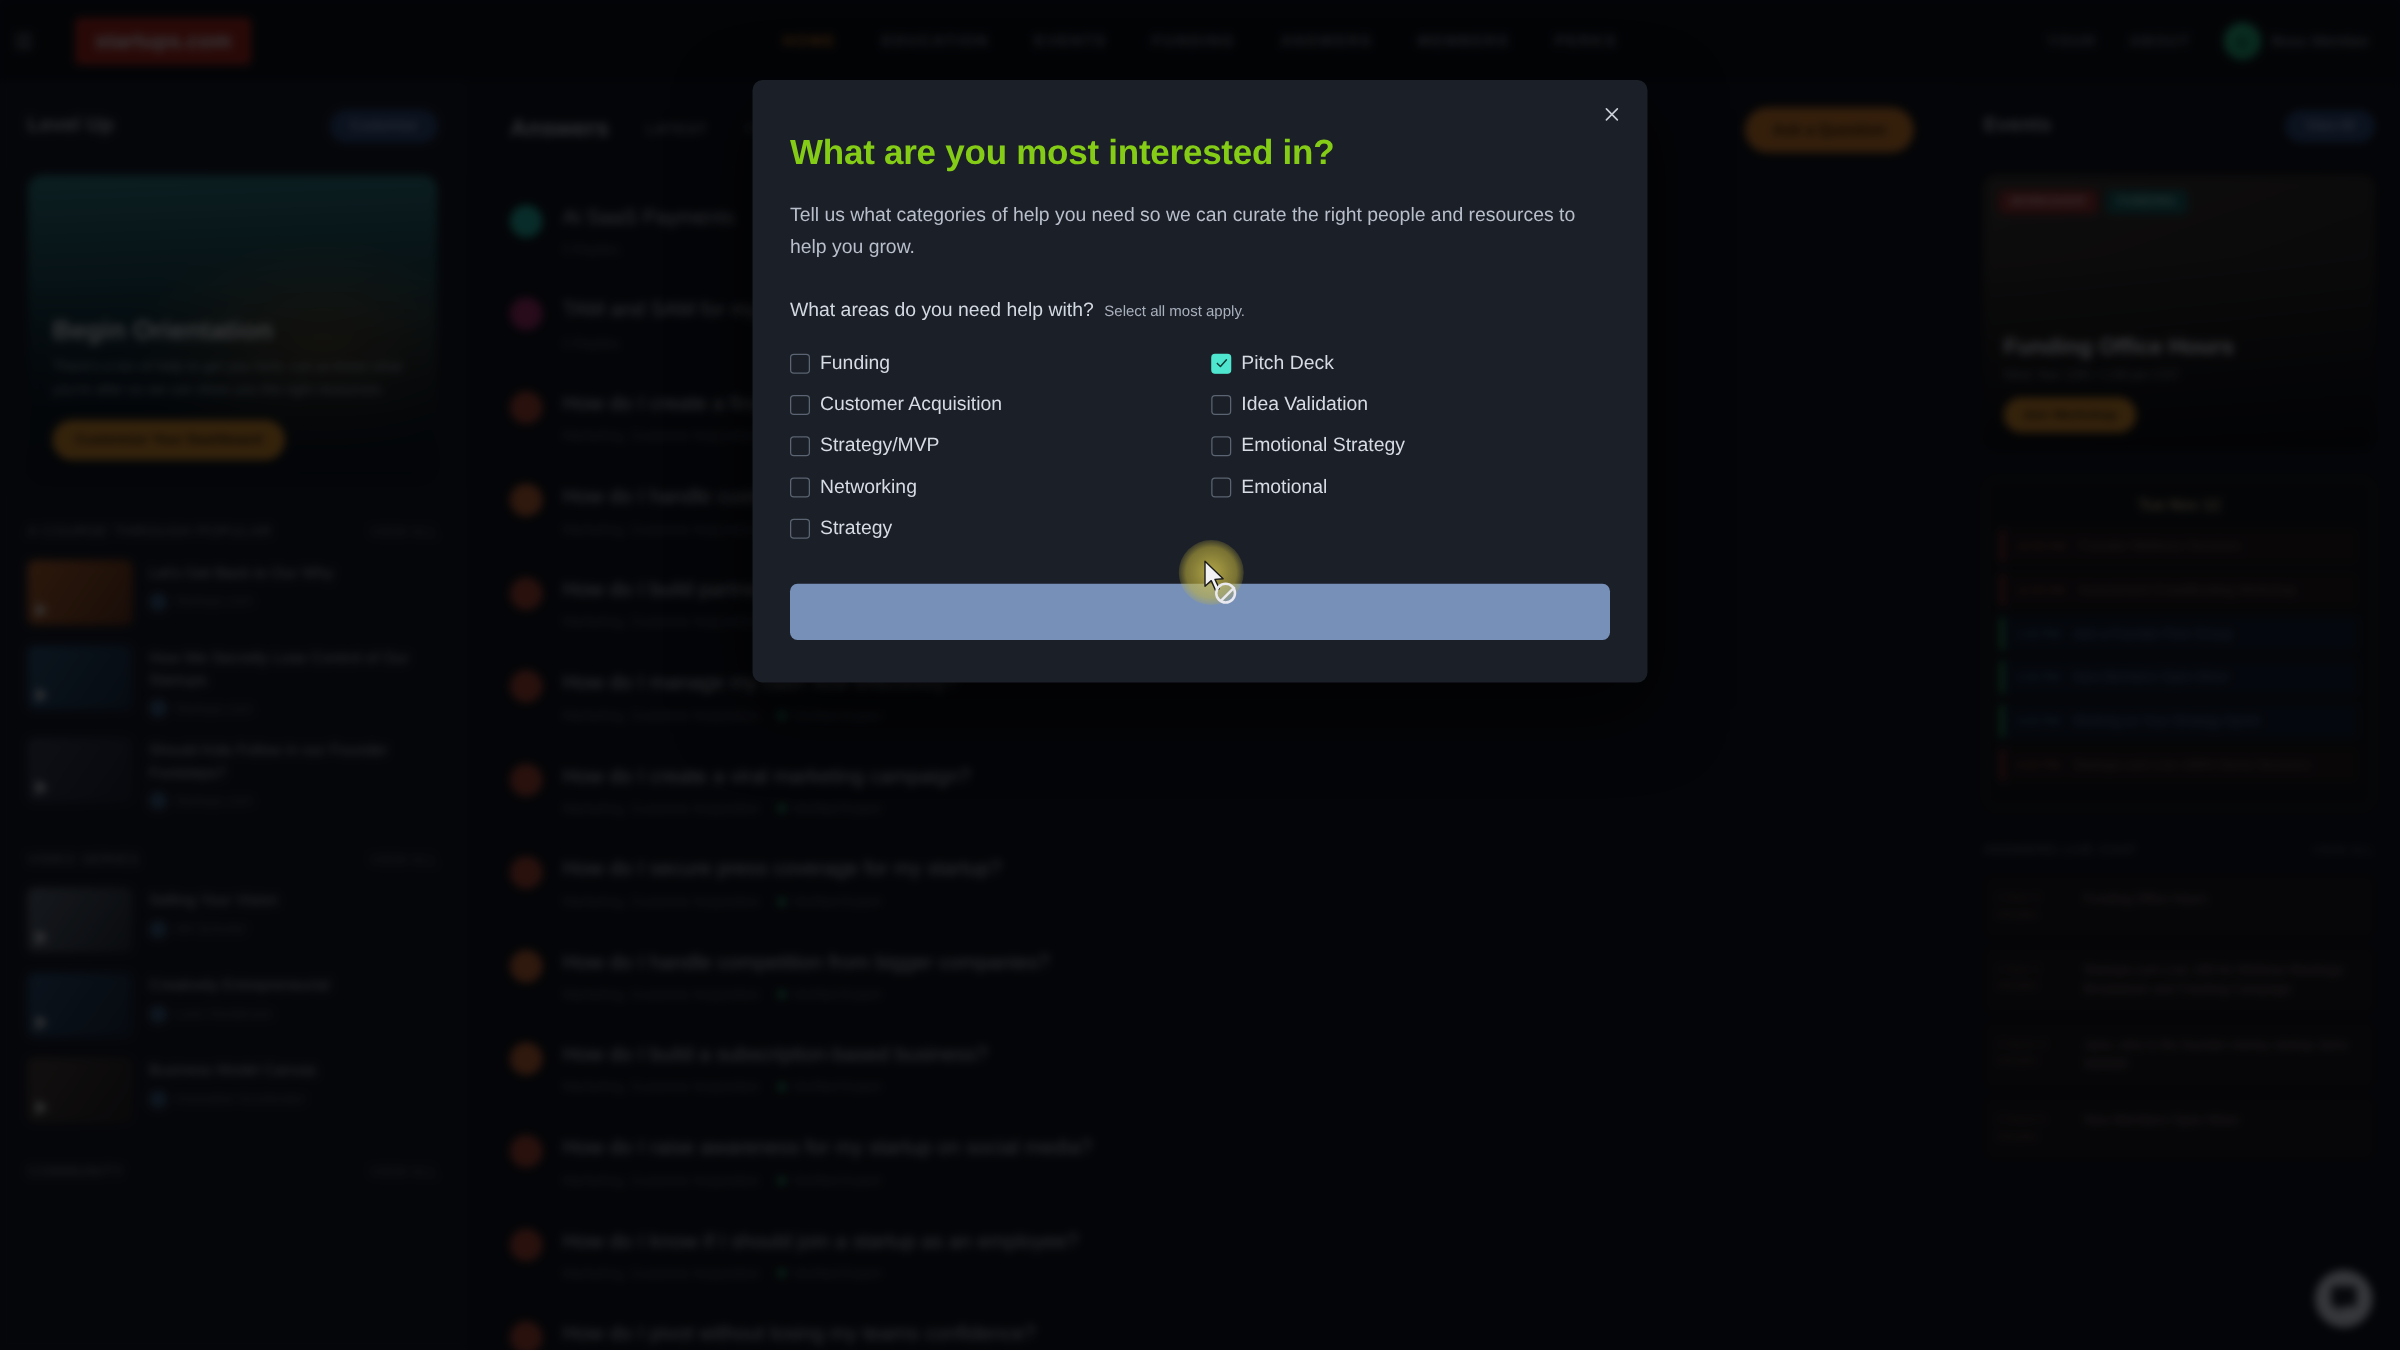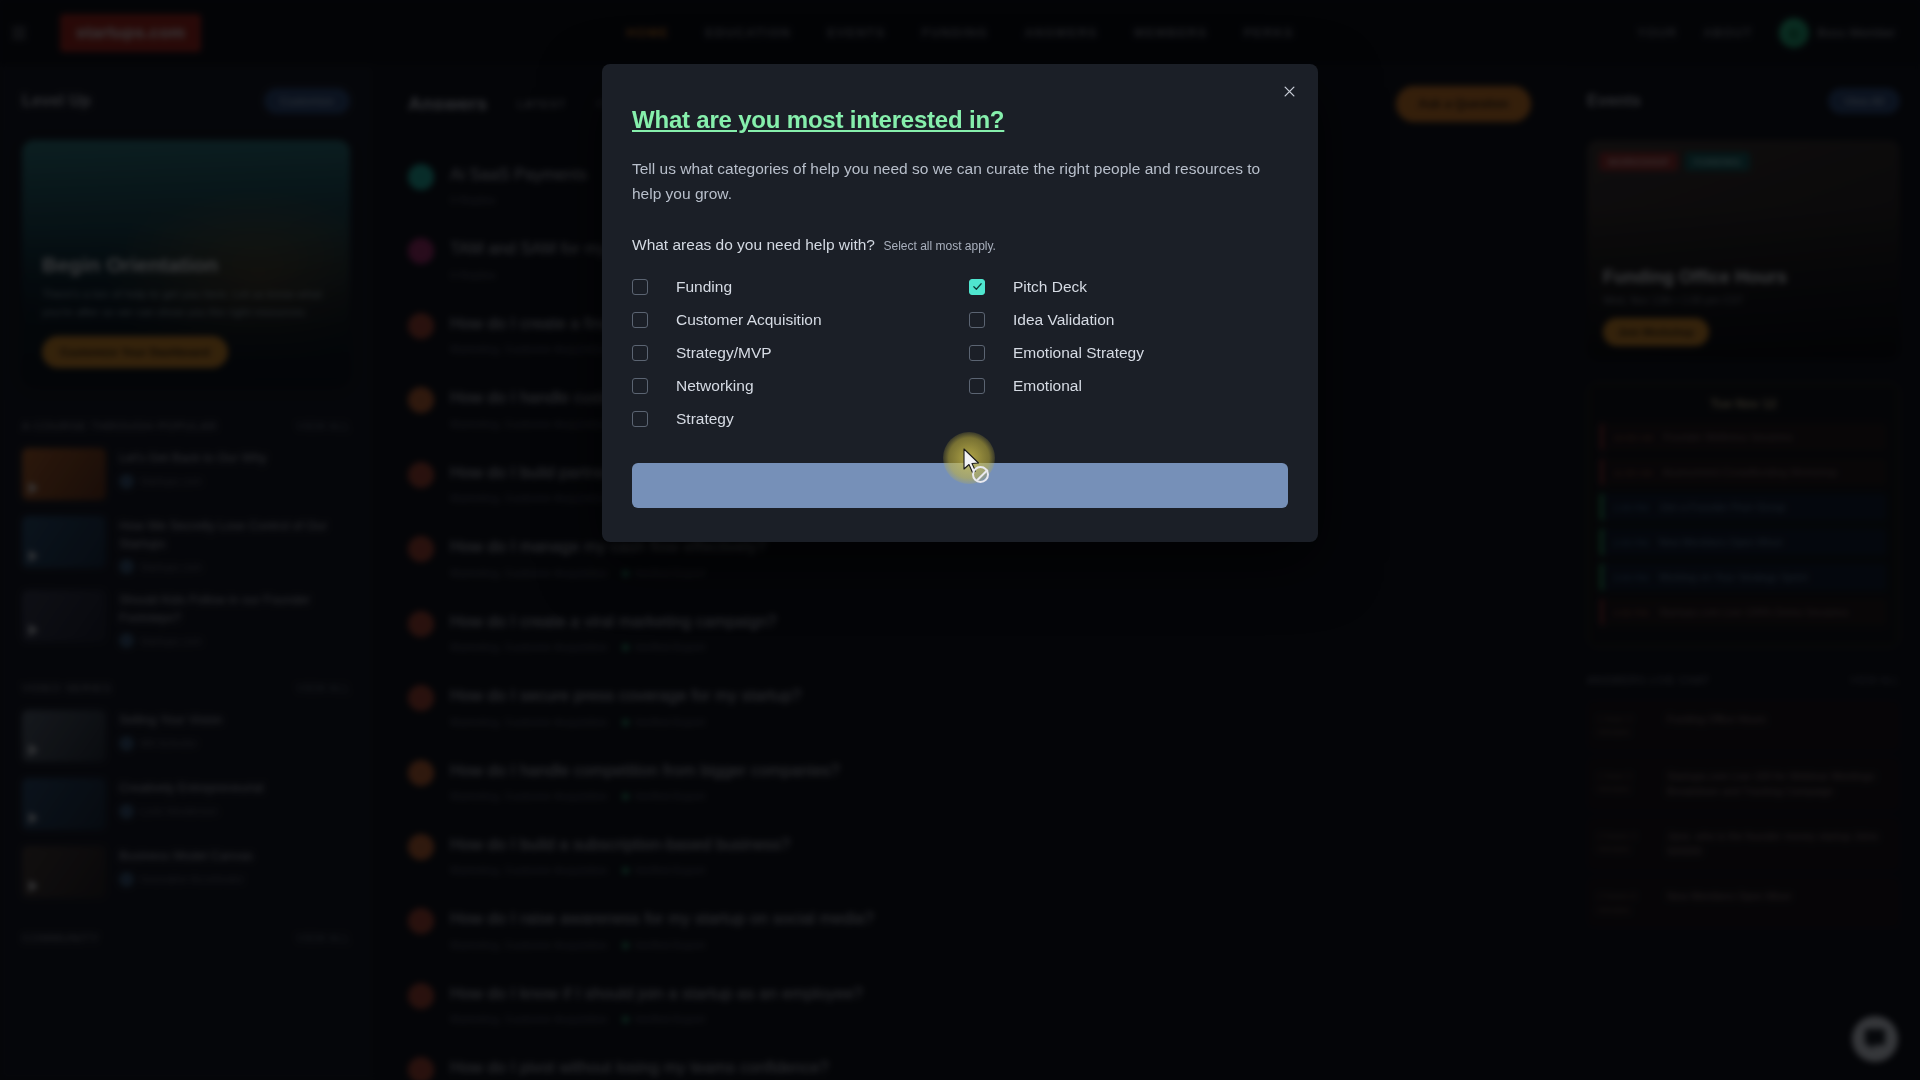--- a/index.html
+++ b/index.html
@@ -248,39 +248,39 @@
     box-shadow: 0 22px 60px rgba(0,0,0,.65);
   }
   .modal-close {
     position:absolute; top: 14px; right: 16px;
     width: 26px; height: 26px;
     display:flex; align-items:center; justify-content:center;
     cursor:pointer;
   }
   .modal-close svg { width:15px; height:15px; stroke:#c9ced8; stroke-width:2.1; fill:none; }
   .modal-title {
-    font-size: 24px; font-weight: 700; color: #86efac;
-    letter-spacing: -.2px; margin-bottom: 22px; text-decoration: underline;
+    font-size: 28px; font-weight: 700; color: #84cc16;
+    letter-spacing: -.2px; margin-bottom: 22px;
   }
   .modal-desc {
     font-size: 15.5px; color: #b8bfcb; line-height: 1.62;
     max-width: 640px; margin-bottom: 30px;
   }
   .field-label-row { margin-bottom: 16px; }
   .field-label { font-size: 15.5px; color: #d3d9e2; }
   .field-hint { font-size: 12px; color: #a9b0bd; margin-left: 4px; }
 
   .cb-grid {
     display: grid;
     grid-template-columns: 325px 325px;
     column-gap: 12px;
     row-gap: 0px;
   }
   .cb-item {
-    display:flex; align-items:center; gap: 28px;
+    display:flex; align-items:center; gap: 8px;
     height: 33px; cursor:pointer;
   }
   .cb-box {
     width: 16px; height: 16px; flex:none;
     border: 1.4px solid #5b6472;
     border-radius: 3px;
     background: transparent;
     display:flex; align-items:center; justify-content:center;
   }
   .cb-item.checked .cb-box {

